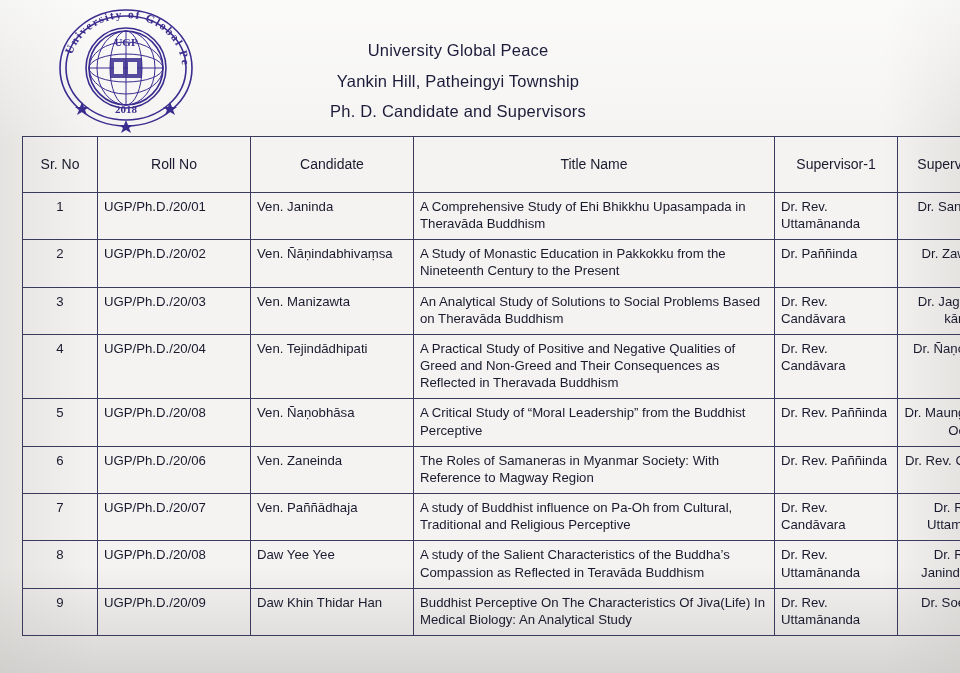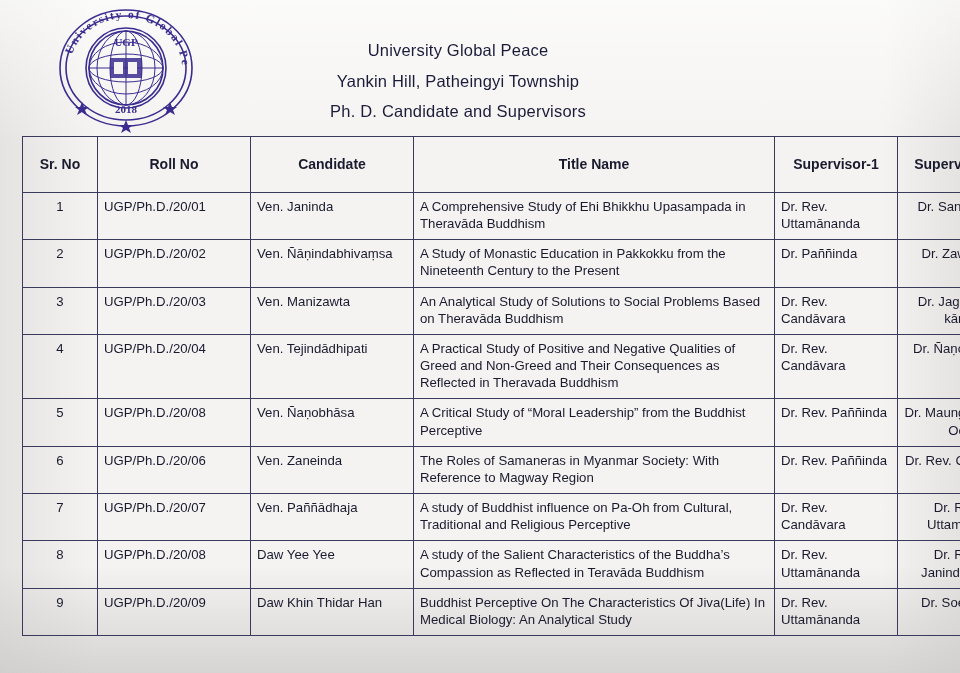--- a/index.html
+++ b/index.html
@@ -65,21 +65,21 @@
   table.doc th, table.doc td {
     border: 1px solid #3a3a5c;
     vertical-align: top;
     font-size: 13.2px;
     line-height: 1.30;
     padding: 5px 6px 7px 6px;
     background: transparent;
   }
   table.doc th {
     text-align: center;
-    font-weight: bold;
+    font-weight: normal;
     font-size: 14px;
     height: 42px;
     vertical-align: middle;
     padding-top: 6px;
   }
   .c-sr   { width: 62px;  text-align: center; }
   .c-roll { width: 140px; }
   .c-cand { width: 150px; }
   .c-title{ width: 348px; }
   .c-s1   { width: 110px; }

